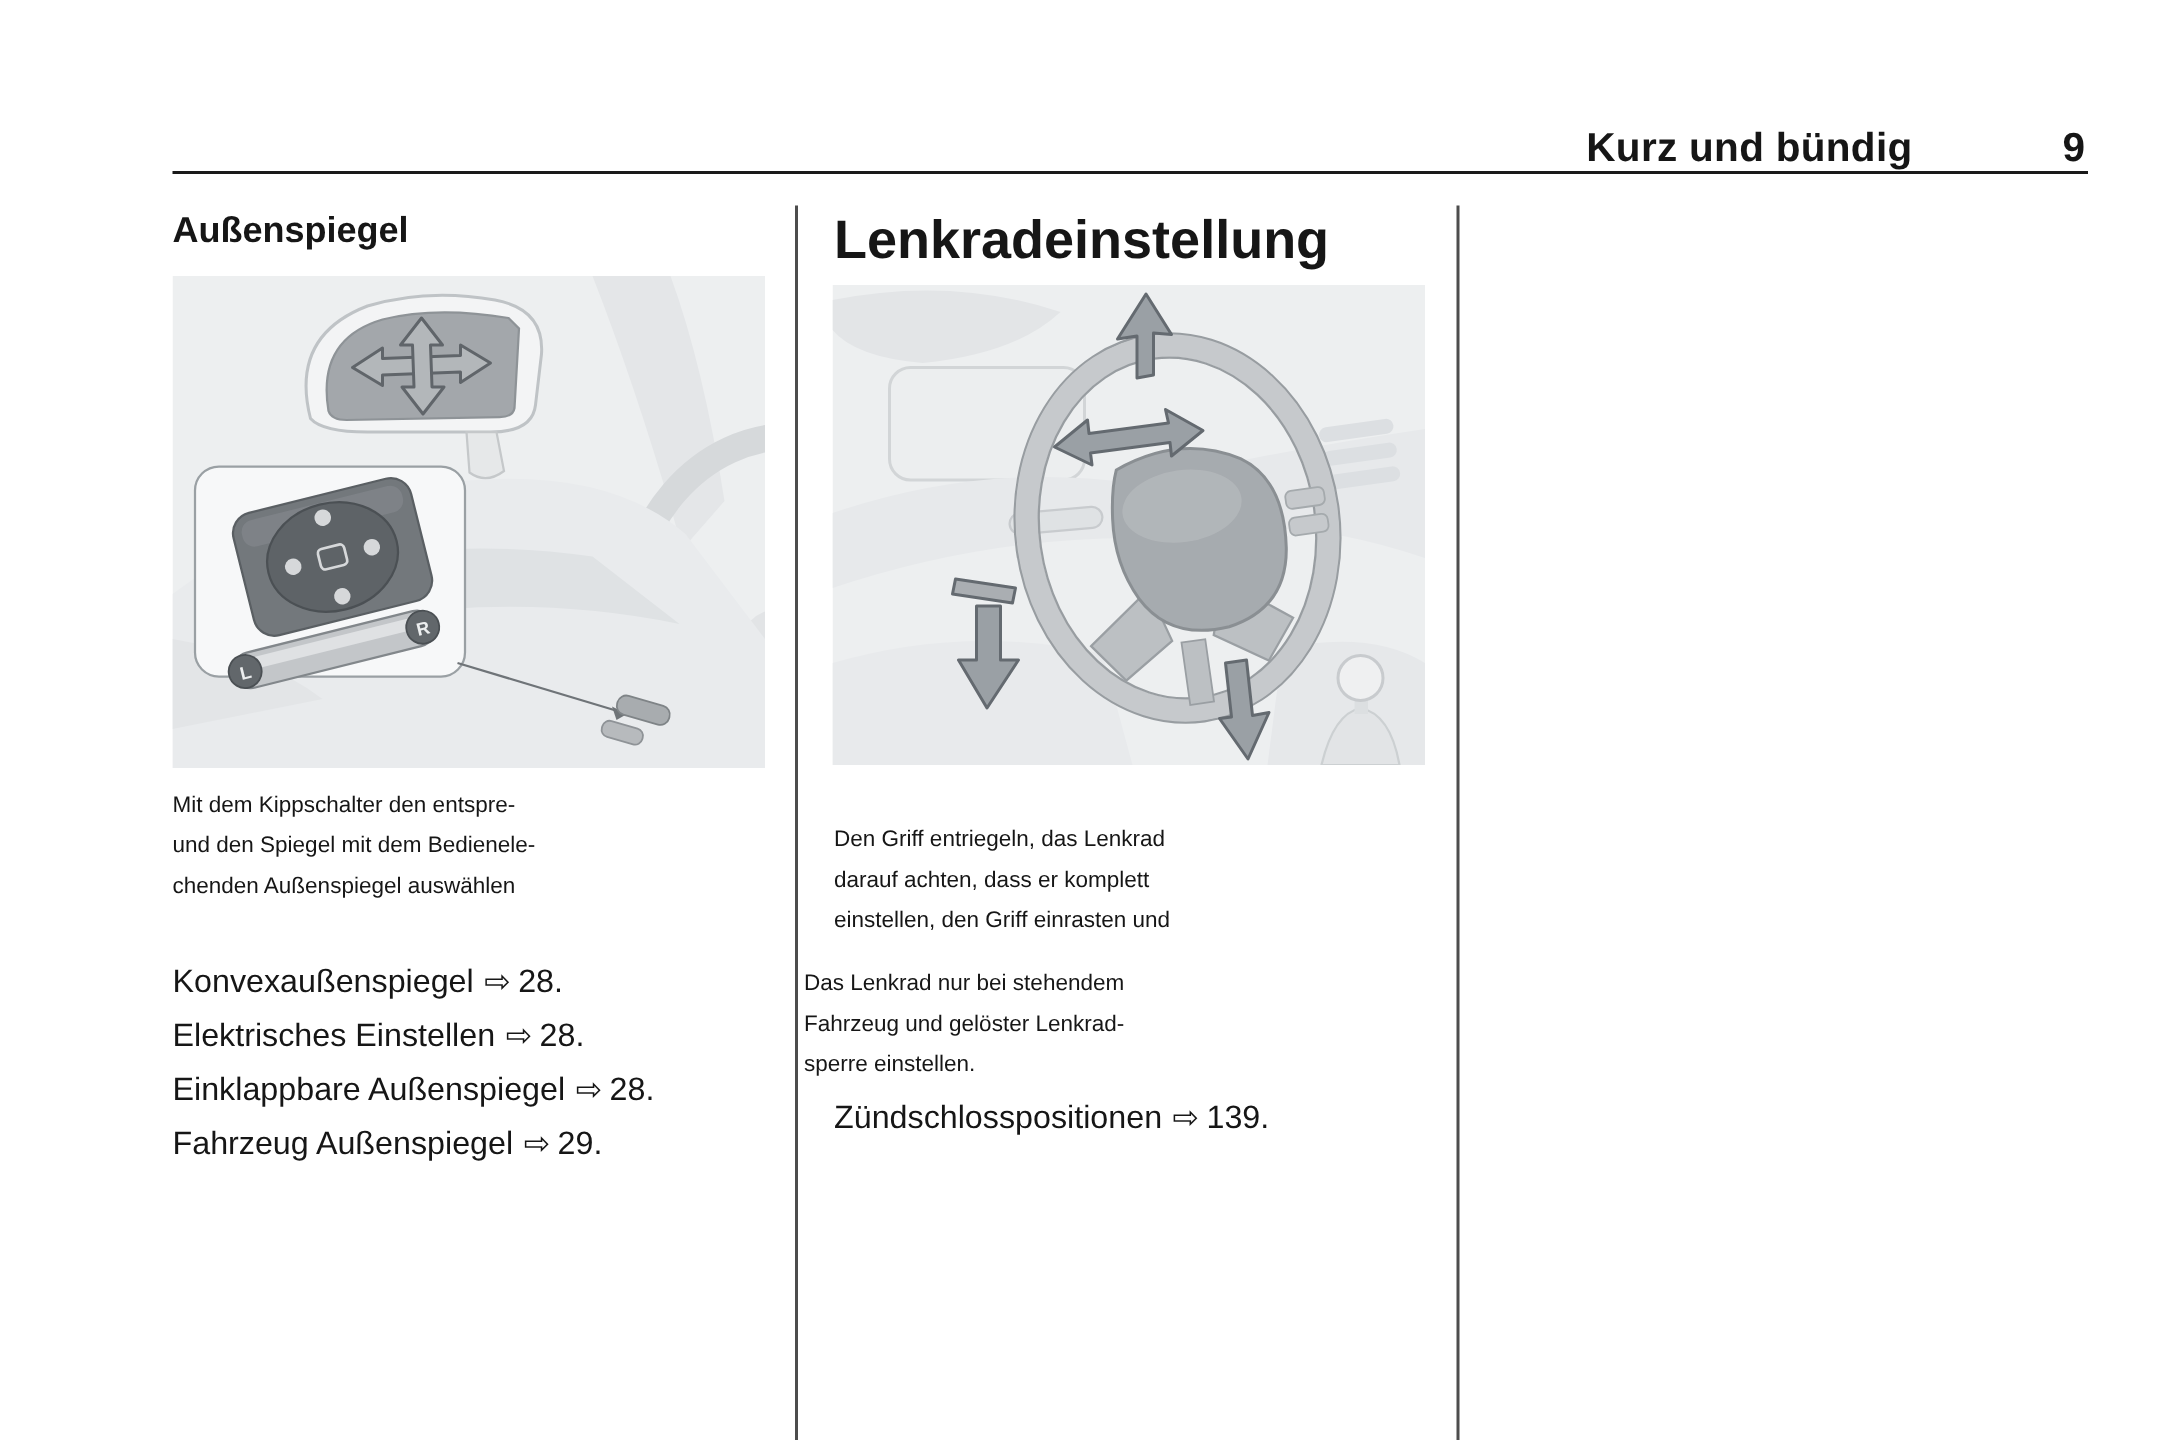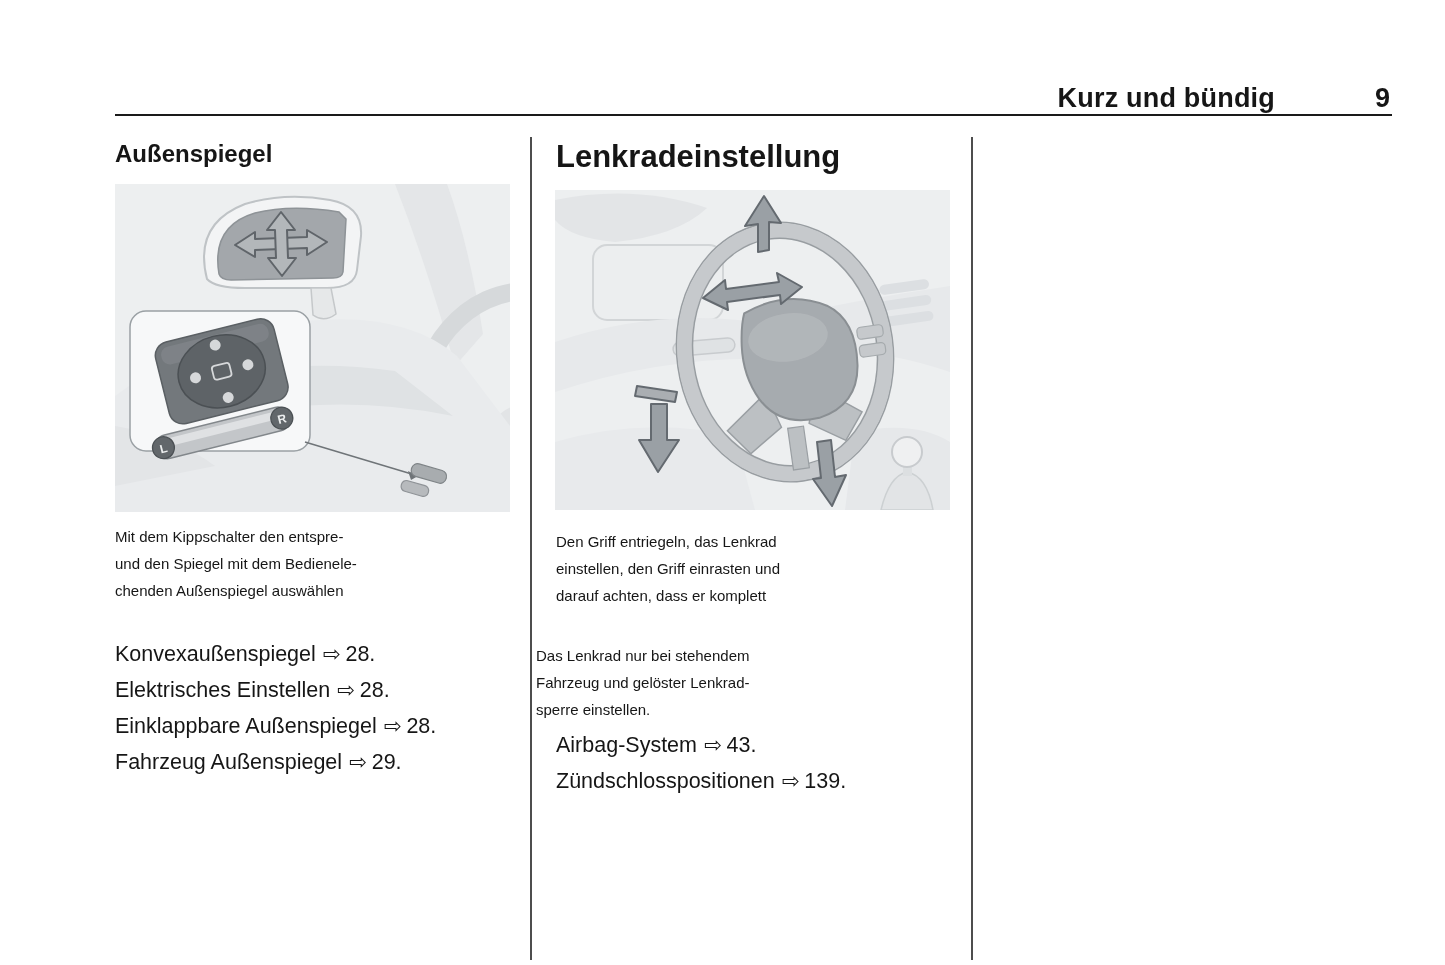--- a/index.html
+++ b/index.html
@@ -26,30 +26,30 @@
   }
   .divider-1 { left:530px; }
   .divider-2 { left:971px; }
 
   .h2-left {
     position:absolute; left:115px; top:98px;
     font-size:24px; font-weight:700;
   }
   .h1-right {
     position:absolute; left:556px; top:97px;
-    font-size:31px; font-weight:700;
+    font-size:36px; font-weight:700;
   }
   .illus { position:absolute; display:block; }
   .illus-1 { left:115px; top:142px; }
   .illus-2 { left:555px; top:148px; }
 
   .body-block { position:absolute; font-size:15px; line-height:27px; }
   .body-block .line { white-space:nowrap; }
   .para-left   { left:115px; top:481px; }
-  .para-right1 { left:556px; top:486px; }
+  .para-right1 { left:556px; top:504px; }
   .para-right2 { left:536px; top:600px; }
 
   .refs { position:absolute; font-size:21.5px; }
   .refs-left  { left:115px; top:599px; }
   .refs-right { left:556px; top:690px; }
   .ref-row { white-space:nowrap; height:27px; line-height:27px; margin-bottom:9px; }
   .ref-arrow { font-family:"DejaVu Sans",sans-serif; padding:0 5px 0 7px; font-size:21px; }
 
   .inline-icon { display:inline-block; vertical-align:-4px; margin:0 4px; }
   svg text { font-family:"Liberation Sans","DejaVu Sans",sans-serif; }
@@ -176,32 +176,29 @@
 
     <g>
       <path d="M326,320 Q334,286 352,282 Q372,286 378,320 Z" fill="#e2e4e6" stroke="#ccd0d2" stroke-width="1.5"></path>
       <rect x="348" y="270" width="9" height="16" fill="#dcdfe1"></rect>
       <circle cx="352" cy="262" r="15" fill="#eff0f1" stroke="#c8cbce" stroke-width="2"></circle>
     </g>
   </svg>
 
   <div class="body-block para-right1">
     <div class="line">Den Griff entriegeln, das Lenkrad</div>
+    <div class="line">darauf achten, dass er komplett</div>
     <div class="line">einstellen, den Griff einrasten und</div>
-    <div class="line">darauf achten, dass er komplett</div>
   </div>
 
   <div class="body-block para-right2">
     <div class="line">Das Lenkrad nur bei stehendem</div>
     <div class="line">Fahrzeug und gelöster Lenkrad-</div>
     <div class="line">sperre einstellen.</div>
   </div>
 
   <div class="refs refs-right">
     <div class="ref-row">
-      <span>Airbag-System</span><span class="ref-arrow">⇨</span><span>43.</span>
-    </div>
-    <div class="ref-row">
       <span>Zündschlosspositionen</span><span class="ref-arrow">⇨</span><span>139.</span>
     </div>
   </div>
 
 </div>
 
 </body></html>

